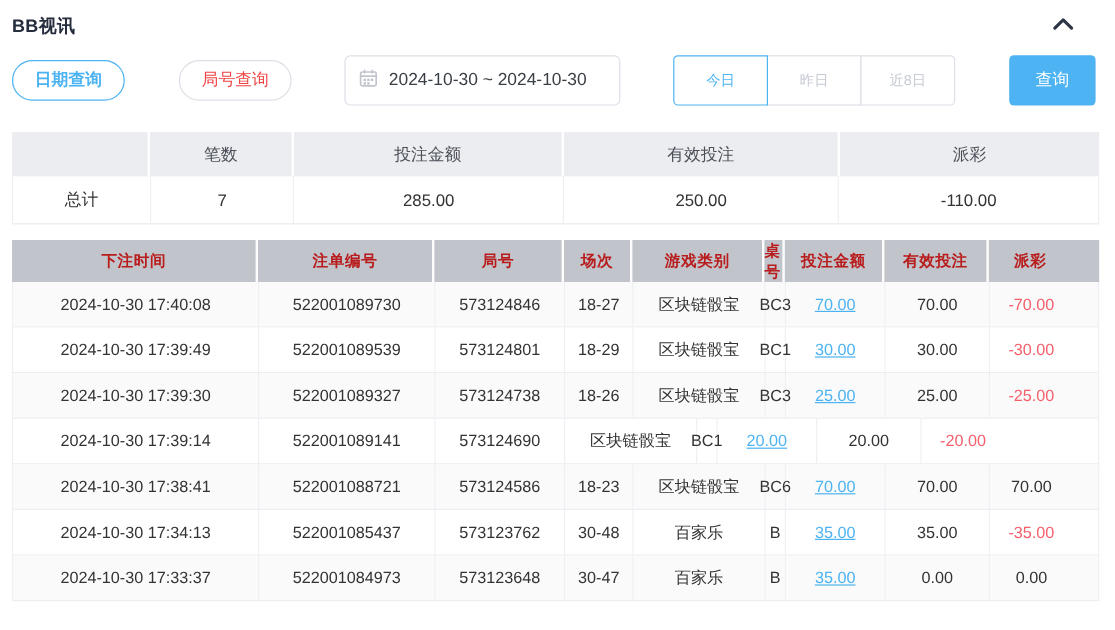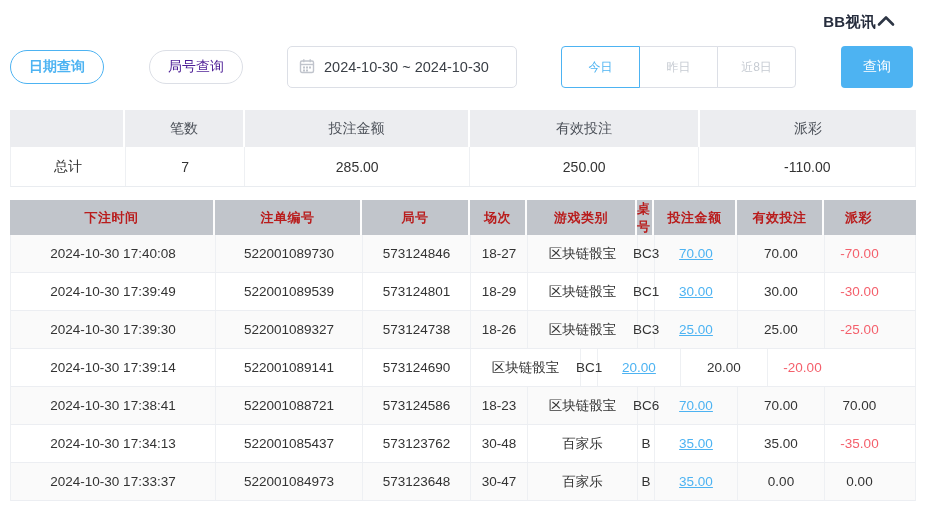--- a/index.html
+++ b/index.html
@@ -7,30 +7,30 @@
   body {
     width: 929px; height: 525px;
     background: #ffffff;
     font-family: "Liberation Sans", "DejaVu Sans", sans-serif;
     color: #333;
     overflow: hidden;
   }
   .page { padding: 0 13px 0 10px; }
 
   
-  .topbar { display:flex; align-items:center; justify-content:flex-end; padding-top:13px; height:32px; }
+  .topbar { display:flex; align-items:center; justify-content:space-between; padding-top:13px; height:32px; }
   .title { font-size:15px; font-weight:bold; color:#262d3d; letter-spacing:.3px; }
   .collapse-btn { margin-right:20px; cursor:pointer; display:flex; align-items:center; }
 
   
   .filterbar { margin-top:13px; display:flex; align-items:center; height:44px;gap:32px; }
   .pill {
     height:34px; padding:0 18px; border:1px solid #dcdfe6; border-radius:18px;
     display:flex; align-items:center; justify-content:center;
-    font-size:14px; color:#4c1d95; background:#fff; cursor:pointer; white-space:nowrap;
+    font-size:14px; color:#ef4444; background:#fff; cursor:pointer; white-space:nowrap;
   }
   .pill + .pill { margin-left:13px; }
   .pill.active { border-color:#4db3f2; color:#4db3f2; font-weight:bold; }
   .date-input {
     margin-left:12px; width:230px; height:42px;
     border:1px solid #dcdfe6; border-radius:5px;
     display:flex; align-items:center; padding:0 11px; gap:9px;
     font-size:14.5px; color:#3a3f46; background:#fff; cursor:pointer; white-space:nowrap;
   }
   .seg-group { display:flex; margin-left:12px; }

